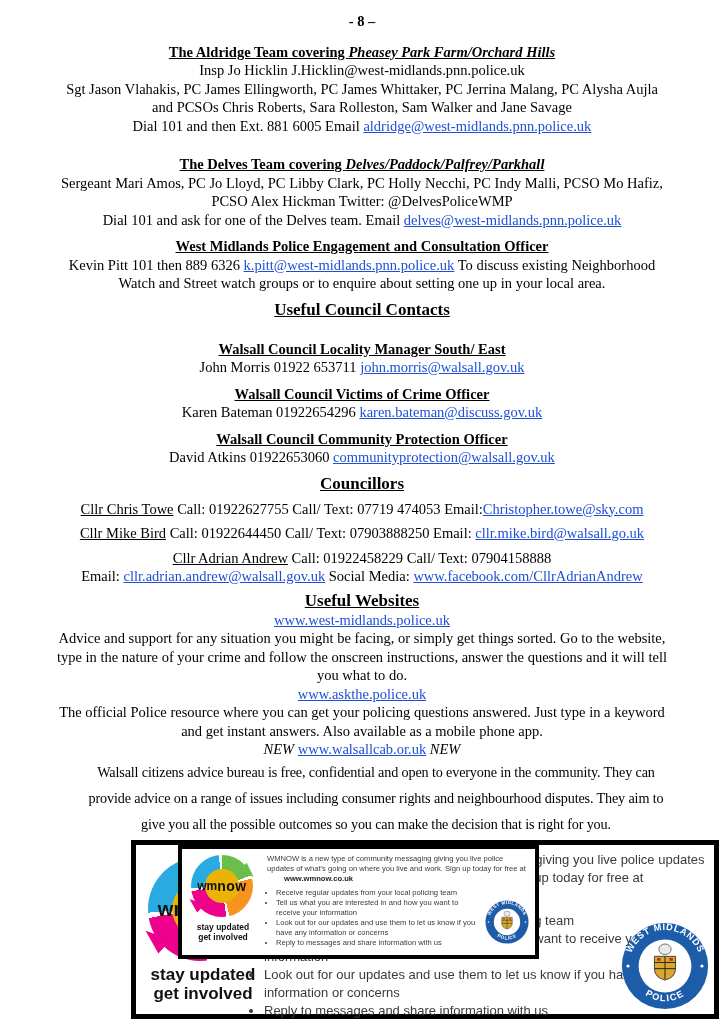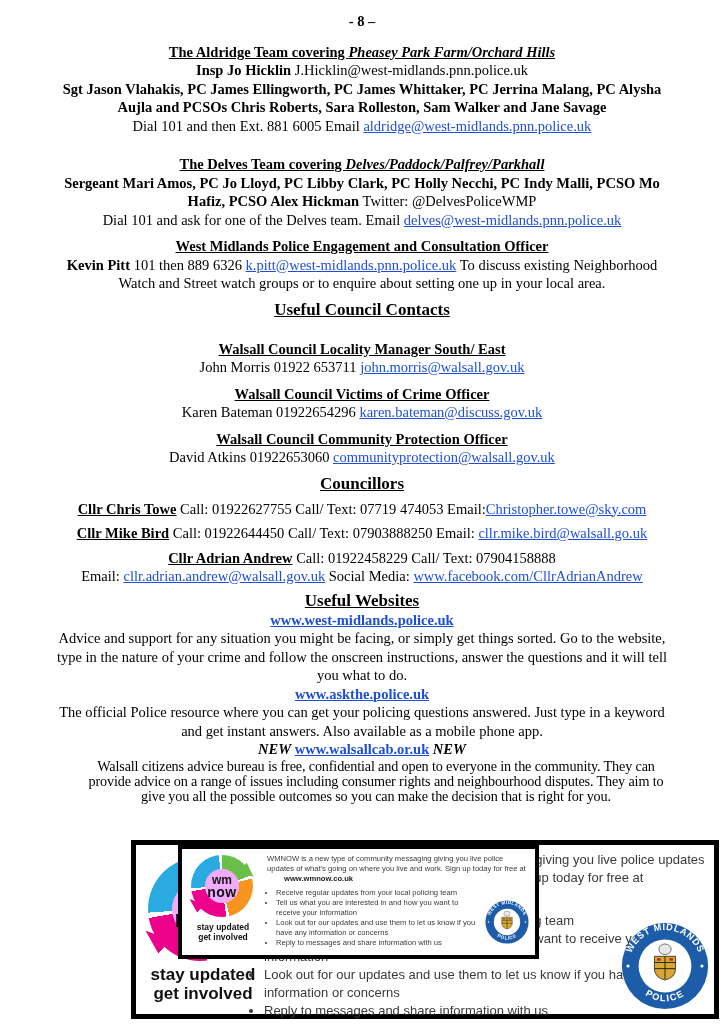--- a/index.html
+++ b/index.html
@@ -3,46 +3,46 @@
 <meta charset="utf-8">
 <style>
   html,body{margin:0;padding:0;background:#888;}
   .page{position:relative;width:724px;height:1024px;background:#fff;margin:0 auto;
         font-family:"Liberation Serif",serif;font-size:14.5px;line-height:18.5px;color:#000;overflow:hidden;}
   .doc{padding:12px 54px 0;text-align:center;}
   .pnum{font-weight:bold;}
   .h1{font-size:17px;line-height:21px;font-weight:bold;}
   .h2{font-weight:bold;}
   .u{text-decoration:underline;}
-  .b{font-weight:bold;}
+  .b{font-weight:normal;}
   .i{font-style:italic;}
   p{margin:0;}
   a.lnk{color:#1d4ed8;text-decoration:underline;cursor:pointer;}
   .mt4{margin-top:4px;}.mt6{margin-top:6px;}.mt8{margin-top:8px;}.mt10{margin-top:20px;}
   .mt12{margin-top:12px;}
-  .fit{font-size:14.2px;letter-spacing:-0.15px;line-height:15px;margin-left:28px;}
+  .fit{font-size:14.2px;letter-spacing:-0.15px;line-height:26px;margin-left:28px;}
 
   
   .banner-outer{position:absolute;left:131px;top:840px;width:588px;height:179px;background:#fff;
         border:5px solid #000;box-sizing:border-box;z-index:5;font-family:"Liberation Sans",sans-serif;}
   .banner{position:absolute;}
   .banner-large{inset:0;}
   .banner-small{left:42px;top:0;width:361px;height:114px;border:4px solid #000;background:#fff;
         box-sizing:border-box;z-index:3;}
 
   
   .wm-logo{position:absolute;border-radius:50%;}
   .wm-logo .ring{position:absolute;inset:0;border-radius:50%;
      background:conic-gradient(from 0deg,
         #6abf4b 0 70deg, #fff 70deg 76deg,
         #f7941e 76deg 166deg, #fff 166deg 172deg,
         #ec008c 172deg 260deg, #fff 260deg 266deg,
         #29abe2 266deg 354deg, #fff 354deg 360deg);}
-  .wm-logo .center{position:absolute;inset:23%;background:#f0abfc;border-radius:50%;
-     display:flex;flex-direction:column;align-items:center;justify-content:center;
+  .wm-logo .center{position:absolute;inset:23%;background:#eab308;border-radius:50%;
+     display:flex;flex-direction:row;align-items:center;justify-content:center;
      font-weight:700;color:#111;}
   .arrow{position:absolute;}
   .arrow-green{width:24%;height:18%;background:#6abf4b;clip-path:polygon(0 0,100% 55%,0 100%);
      right:-4%;top:17%;transform:rotate(42deg);}
   .arrow-pink{width:24%;height:18%;background:#ec008c;clip-path:polygon(100% 0,0 55%,100% 100%);
      left:-5%;bottom:13%;transform:rotate(42deg);}
 
   .banner-large .wm-logo{left:12px;top:12px;width:104px;height:104px;}
   .banner-large .wm-logo .center{font-size:20px;line-height:20px;}
   .banner-large .wm-logo .now{font-size:24px;line-height:22px;letter-spacing:1px;}

